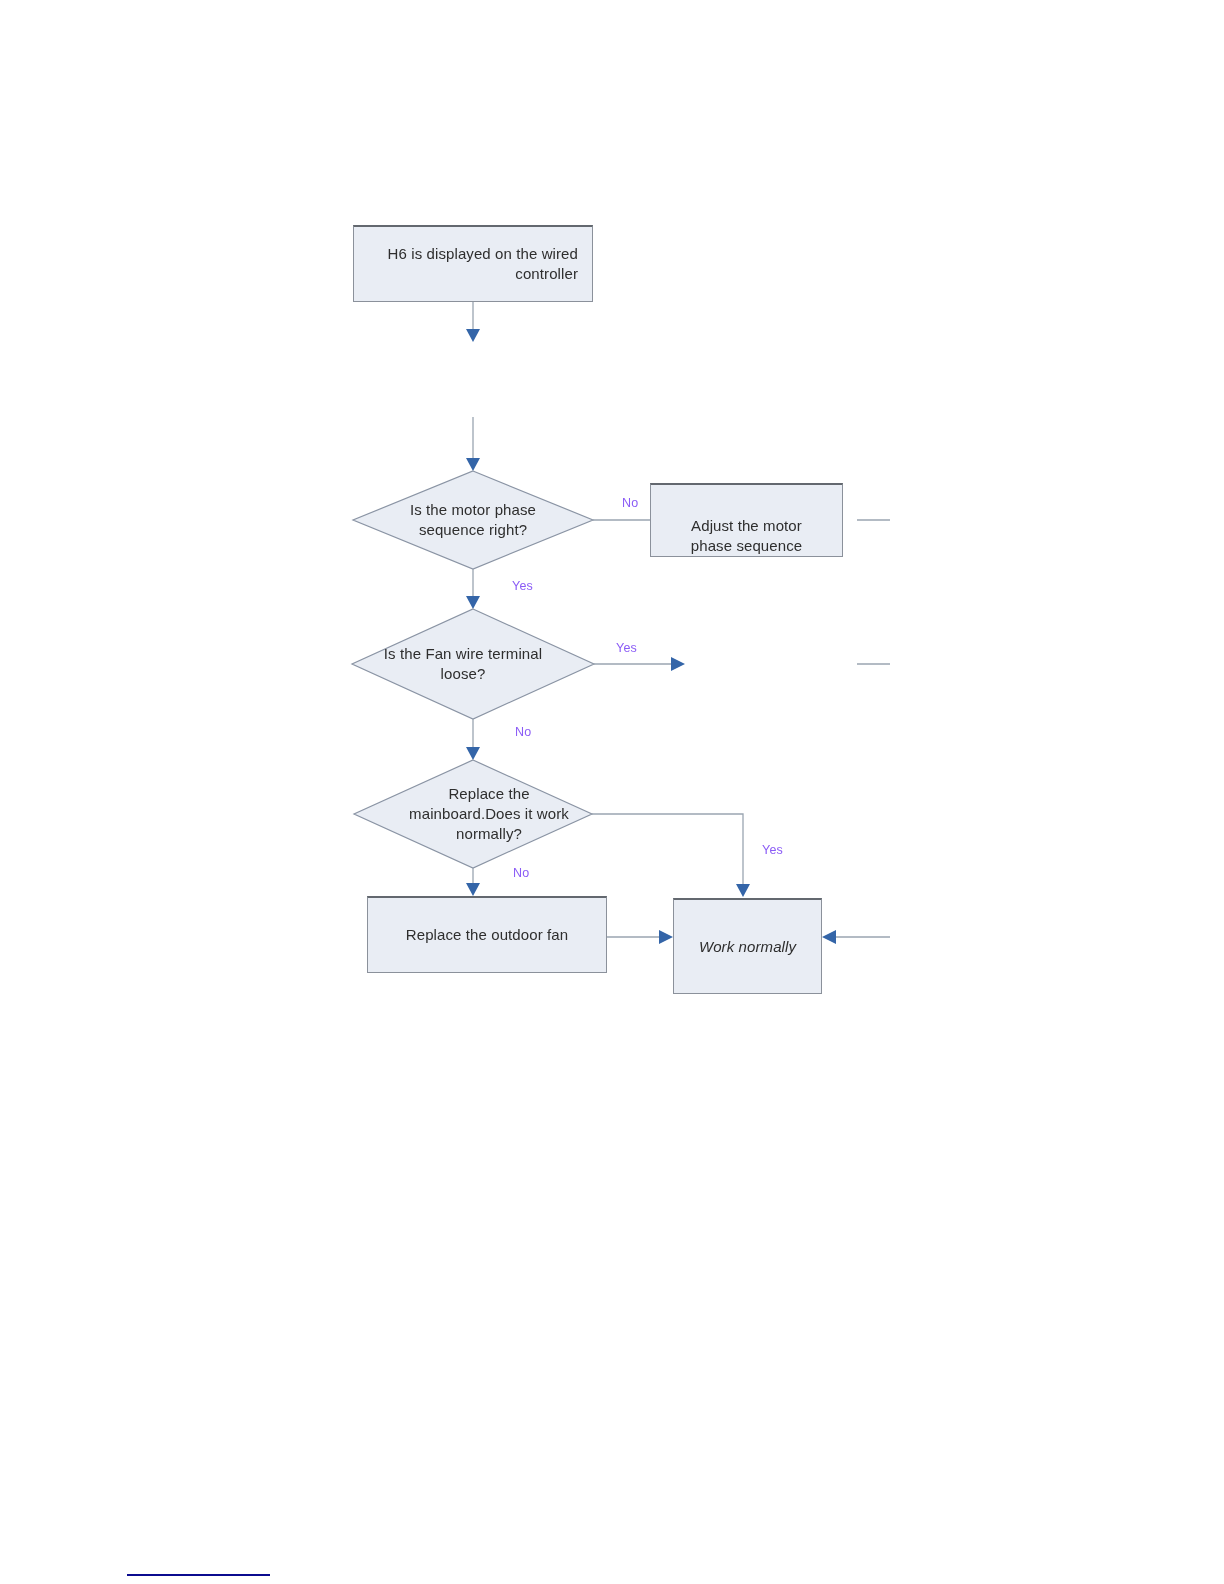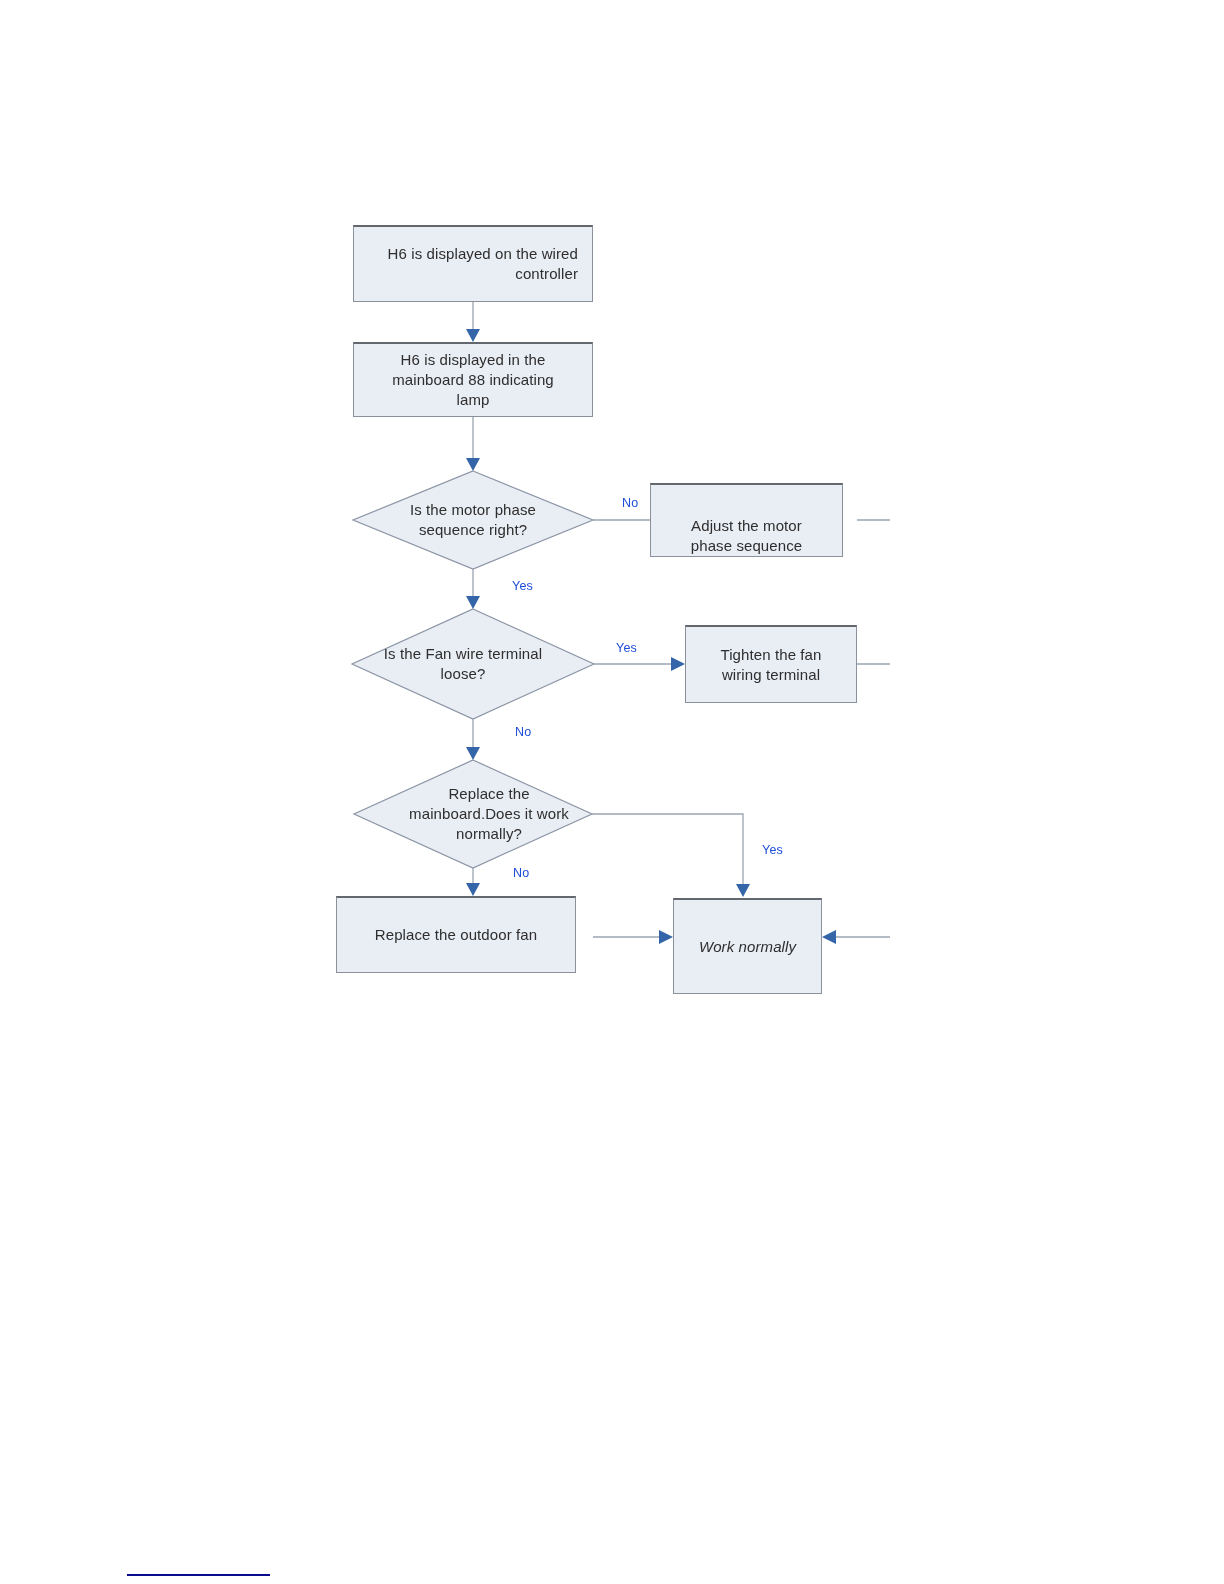--- a/index.html
+++ b/index.html
@@ -42,21 +42,21 @@
   .decision {
     background: transparent; 
     justify-content: center;
   }
   .inner {
     display: block;
   }
   .edge-label {
     position: absolute;
     font-size: 12.5px;
-    color: #1d4ed8;
+    color: #8b5cf6;
     letter-spacing: 0.2px;
     text-align: center;
   }
   #footnote-rule {
     position: absolute;
     left: 127px;
     top: 1574px;
     width: 143px;
     height: 2px;
     background: #0b0b8f;
@@ -110,33 +110,27 @@
     <polygon class="arrowhead" points="659,930 659,944 673,937"></polygon>
 
     <line class="shape-line" x1="890" y1="937" x2="836" y2="937"></line>
     <polygon class="arrowhead" points="836,930 836,944 822,937"></polygon>
   </svg>
 
   <div class="node process" style="left:353px; top:225px; width:240px; height:77px;text-align:right;">
     <span class="inner" style="max-width:210px;">H6 is displayed on the wired controller</span>
   </div>
 
-  <div class="node process" style="left:353px; top:342px; width:240px; height:75px;">
-    <span class="inner" style="max-width:195px;">H6 is displayed in the mainboard 88 indicating lamp</span>
-  </div>
 
   <div class="node process" style="left:650px; top:483px; width:193px; height:74px;align-items:flex-end;">
     <span class="inner" style="max-width:145px;">Adjust the motor phase sequence</span>
   </div>
 
-  <div class="node process" style="left:685px; top:625px; width:172px; height:78px;">
-    <span class="inner" style="max-width:130px;">Tighten the fan wiring terminal</span>
-  </div>
 
-  <div class="node process" style="left:336px; top:896px; width:240px; height:77px;">
+  <div class="node process" style="left:367px; top:896px; width:240px; height:77px;">
     <span class="inner" style="max-width:220px;">Replace the outdoor fan</span>
   </div>
 
   <div class="node process" style="left:673px; top:898px; width:149px; height:96px;font-style:italic;">
     <span class="inner" style="max-width:130px;">Work normally</span>
   </div>
 
   <div class="node decision" style="left:353px; top:471px; width:240px; height:98px;">
     <span class="inner" style="max-width:180px;">Is the motor phase sequence right?</span>
   </div>

